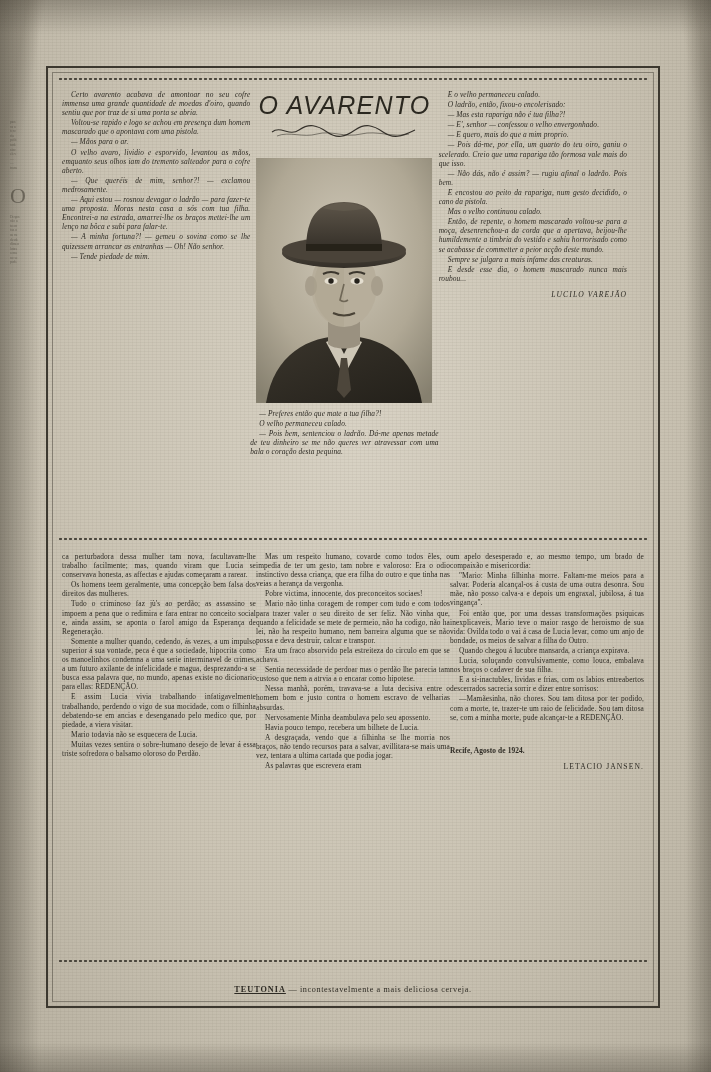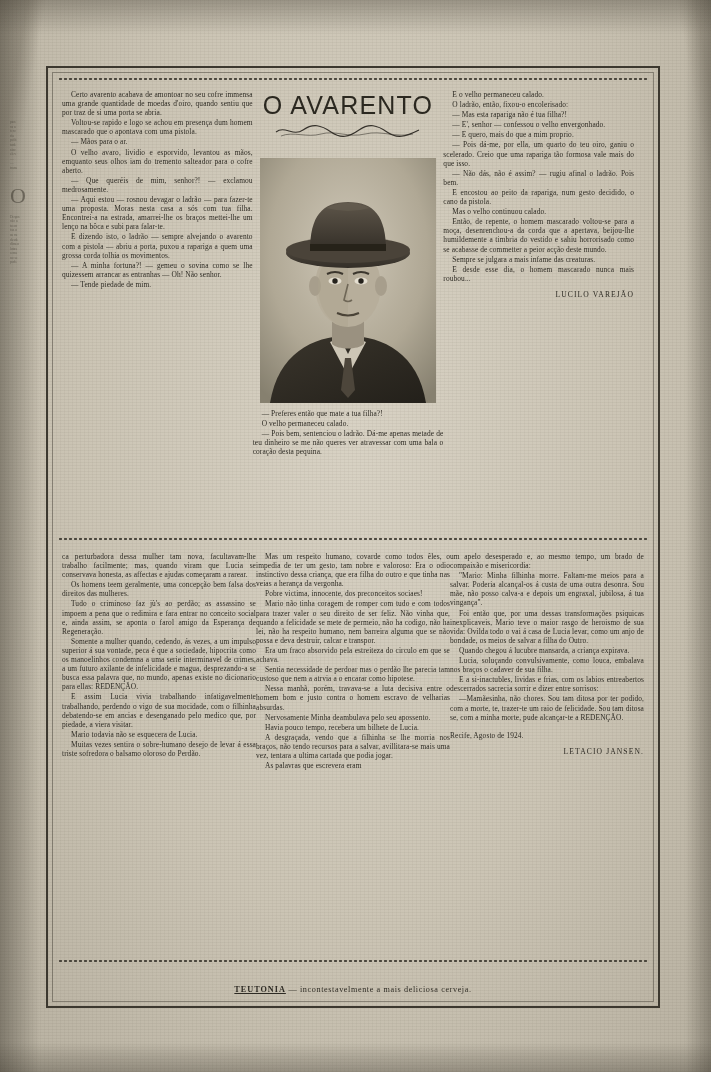--- a/index.html
+++ b/index.html
@@ -66,22 +66,22 @@
     position:absolute;left:10px;right:10px;height:6px;
     background-image:radial-gradient(circle, #3c382f 0 1.1px, rgba(0,0,0,0) 1.3px);
     background-size:5px 6px;background-repeat:repeat-x;
     opacity:.9;
   }
   .dotrule.top{top:8px;}
   .dotrule.mid{top:468px;}
   .dotrule.bot{bottom:42px;}
 
   .cols{
-    position:absolute;left:14px;right:24px;top:22px;height:440px;
-    display:flex;gap:0;
+    position:absolute;left:14px;right:31px;top:22px;height:440px;
+    display:flex;gap:0;font-style:italic;
   }
   .cols2{
     position:absolute;left:14px;right:14px;top:484px;height:406px;
     display:flex;
   }
   .col{flex:1 1 0;min-width:0;}
 
   p{
     margin:0 0 1px 0;
     font-size:7.4px;line-height:9.1px;
@@ -90,21 +90,21 @@
     color:#2e2b24;
     font-family:"Liberation Serif", serif;
     letter-spacing:.1px;
     filter:blur(.18px);
   }
   p.noind{text-indent:0;}
   .sig{
     margin-top:7px;text-align:right;font-size:7.6px;letter-spacing:1.1px;
     color:#2e2b24;text-indent:0;
   }
-  .place{margin-top:9px;font-size:7.4px;text-indent:0;color:#2e2b24;}
+  .place{margin-top:24px;font-size:7.4px;text-indent:0;color:#2e2b24;font-weight:bold;}
 
   
   .titlewrap{position:relative;height:64px;margin-bottom:4px;}
   .title{
     font-size:25px;letter-spacing:1.2px;color:#2b2820;
     font-family:"Liberation Sans", sans-serif;
     font-weight:400;text-align:center;line-height:30px;
     text-indent:0;margin:0;
   }
   .squiggle{
@@ -146,21 +146,20 @@
     <div class="dotrule bot"></div>
 
     <div class="cols">
       <div class="col">
         <p>Certo avarento acabava de amontoar no seu cofre immensa uma grande quantidade de moedas d'oiro, quando sentiu que por traz de si uma porta se abria.</p>
         <p>Voltou-se rapido e logo se achou em presença dum homem mascarado que o apontava com uma pistola.</p>
         <p>— Mãos para o ar.</p>
         <p>O velho avaro, lividio e esporvido, levantou as mãos, emquanto seus olhos iam do tremento salteador para o cofre aberto.</p>
         <p>— Que queréis de mim, senhor?! — exclamou medrosamente.</p>
         <p>— Aqui estou — rosnou devagar o ladrão — para fazer-te uma proposta. Moras nesta casa a sós com tua filha. Encontrei-a na estrada, amarrei-lhe os braços mettei-lhe um lenço na bôca e subi para falar-te.</p>
-        <p>E dizendo isto, o ladrão — sempre alvejando o avarento com a pistola — abriu a porta, puxou a rapariga a quem uma grossa corda tolhia os movimentos.</p>
         <p>— A minha fortuna?! — gemeu o sovina como se lhe quizessem arrancar as entranhas — Oh! Não senhor.</p>
         <p>— Tende piedade de mim.</p>
       </div>
 
       <div class="col">
         <div class="titlewrap">
           <p class="title">O AVARENTO</p>
           <svg class="squiggle" viewBox="0 0 150 16">
             <path d="M3 9 C 12 2, 20 14, 30 7 S 48 2, 58 9 S 76 14, 86 7 S 104 2, 114 9 S 132 14, 146 7" fill="none" stroke="#34302a" stroke-width="1.1"></path>
             <path d="M8 13 C 20 8, 34 15, 48 11 S 76 15, 92 11 S 124 15, 140 11" fill="none" stroke="#34302a" stroke-width=".8" opacity=".7"></path>

